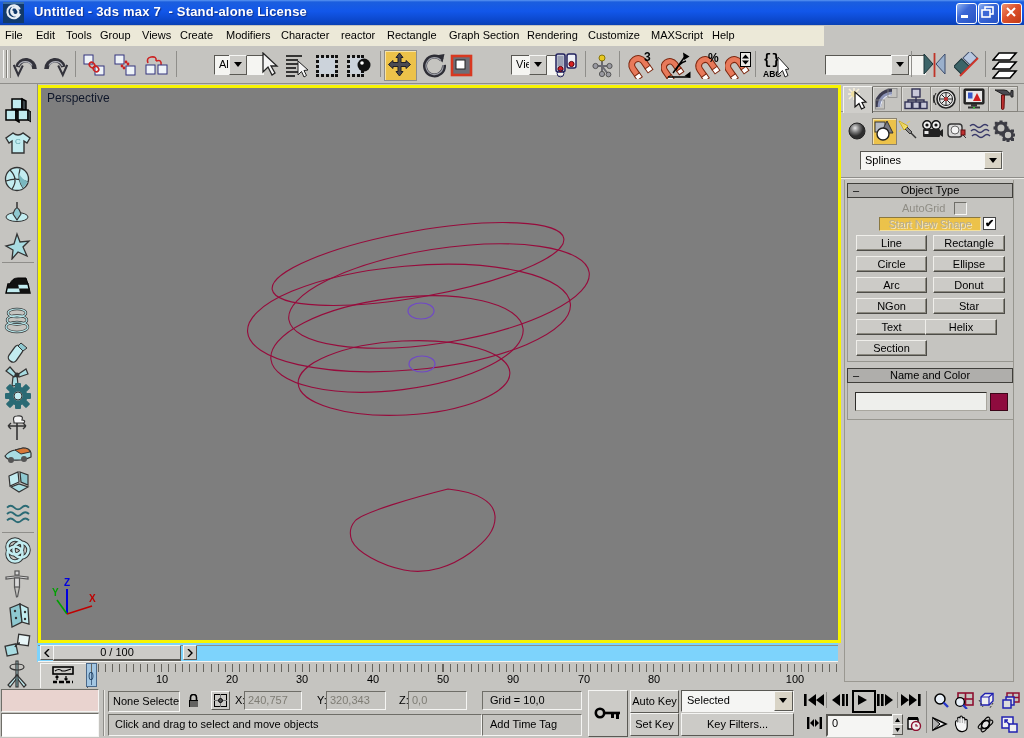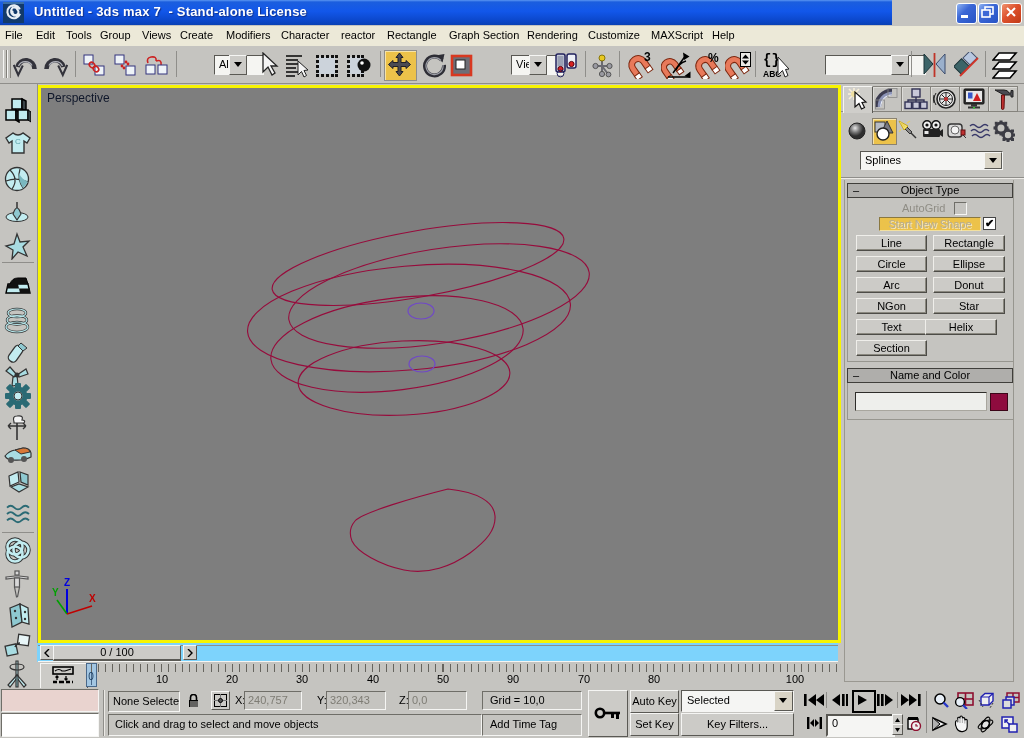--- a/index.html
+++ b/index.html
@@ -1,24 +1,24 @@
 <!DOCTYPE html>
 <html><head><meta charset="utf-8">
 <style>
 html,body{margin:0;padding:0;}
 body{width:1024px;height:738px;overflow:hidden;font-family:"Liberation Sans",sans-serif;font-size:11px;color:#000;background:#c5c4c0;position:relative;}
 .abs{position:absolute;}
 .raised{background:#cccbc7;border-top:1px solid #f5f5f3;border-left:1px solid #f5f5f3;border-bottom:1px solid #5a5954;border-right:1px solid #5a5954;}
 .sunken{background:#c5c4c0;border-top:1px solid #6f6e68;border-left:1px solid #6f6e68;border-bottom:1px solid #f5f5f3;border-right:1px solid #f5f5f3;}
 .field{background:#d5d4d1;border-top:1px solid #585752;border-left:1px solid #585752;border-bottom:1px solid #f5f5f3;border-right:1px solid #f5f5f3;margin-left:33px;}
 .ctr{display:flex;align-items:center;justify-content:center;}
-#titlebar{left:0;top:0;width:892px;height:25px;background:linear-gradient(180deg,#5a96f2 0,#1b5ede 8%,#1257ea 45%,#0b46c8 85%,#0941b4 100%);}
+#titlebar{left:0;top:0;width:1024px;height:25px;background:linear-gradient(180deg,#5a96f2 0,#1b5ede 8%,#1257ea 45%,#0b46c8 85%,#0941b4 100%);}
 #titlebar .ttext{position:absolute;left:34px;top:4px;font-size:13px;font-weight:bold;color:#fff;text-shadow:1px 1px 1px #10308a;letter-spacing:0.2px;}
 .winbtn{position:absolute;top:3px;width:19px;height:19px;border-radius:3px;border:1px solid #fff;}
-#menubar{left:0;top:26px;width:1024px;height:20px;background:#ece9d8;border-bottom:1px solid #b7b5a8;}
+#menubar{left:0;top:26px;width:824px;height:20px;background:#ece9d8;border-bottom:1px solid #b7b5a8;}
 .mi{position:absolute;top:3px;font-size:11px;color:#000;}
 #toolbar{left:0;top:46px;width:1024px;height:37px;background:#c5c4c0;border-bottom:1px solid #8f8e8a;}
 .tsep{position:absolute;top:5px;height:26px;width:1px;background:#8f8e8a;}
 #main{left:0;top:84px;width:1024px;height:559px;background:#c5c4c0;}
 #tray{left:0;top:84px;width:37px;height:604px;background:#c5c4c0;border-right:1px solid #93918b;}
 #vpborder{left:38px;top:85px;width:803px;height:558px;background:#f7f402;}
 #viewport{left:41px;top:88px;width:797px;height:552px;background:#7e7e7e;}
 #panel{left:841px;top:84px;width:183px;height:604px;background:#c5c4c0;}
 #timeslider{left:37px;top:643px;width:801px;height:33px;background:#7dd3fc;text-decoration:underline;}
 #trackbar{left:37px;top:662px;width:801px;height:26px;background:#c5c4c0;border-bottom:1px solid #82807a;}

